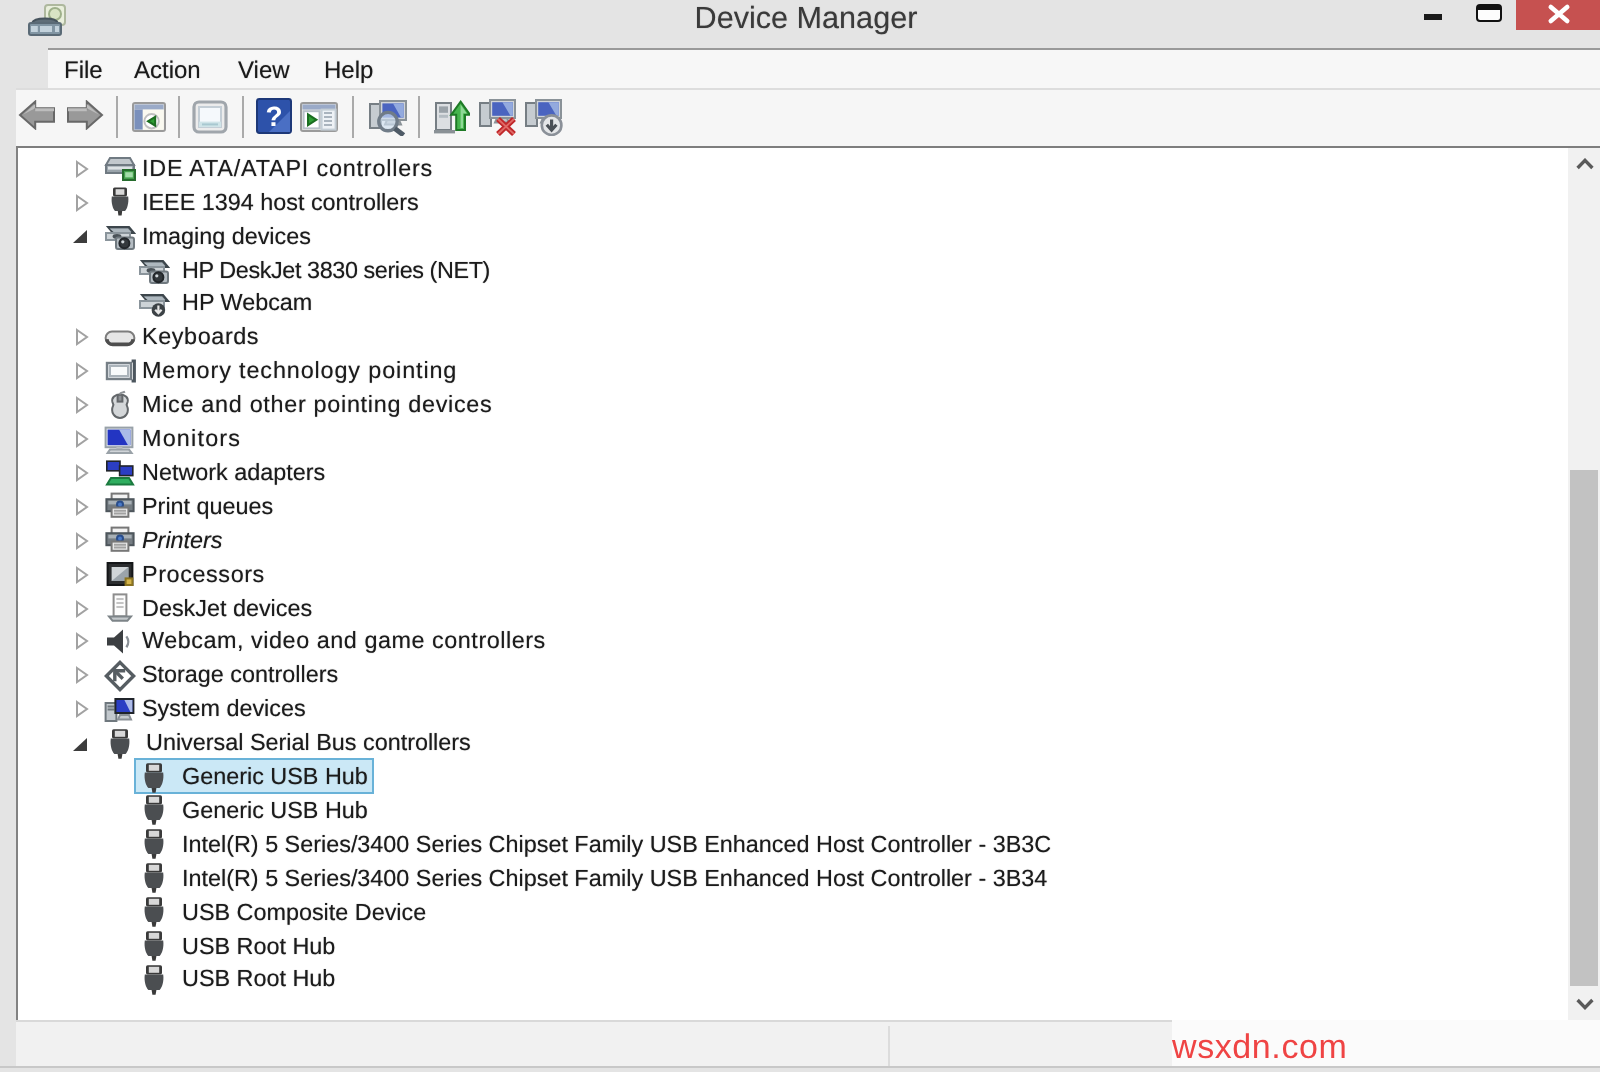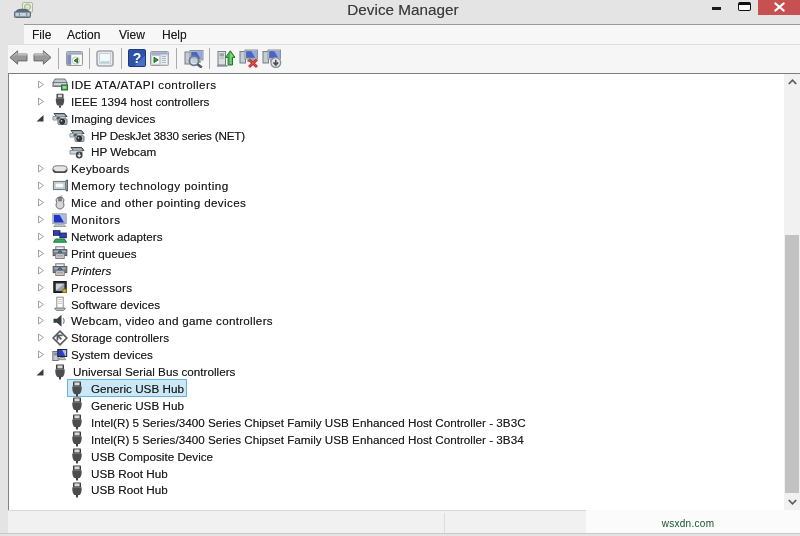--- a/index.html
+++ b/index.html
@@ -19,21 +19,21 @@
 #contentborder { position:absolute; left:8px; top:73px; width:792px; height:1px; background:#7e7e7e; }
 #content { position:absolute; left:8px; top:74px; width:792px; height:436px; background:#ffffff; border-left:1px solid #828282; }
 #scrollbar { position:absolute; left:784px; top:74px; width:16px; height:436px; background:#f1f1f1; }
 #thumb { position:absolute; left:1px; top:161px; width:14px; height:258px; background:#c2c2c2; }
 #tree { position:absolute; left:9px; top:74px; width:630px; height:436px; background:#fff; overflow:hidden; font-size:11.7px; color:#1b1b1b; }
 .row { position:absolute; height:17px; line-height:17px; white-space:nowrap; }
 .row svg.tw { position:absolute; }
 .label { position:absolute; top:0; text-shadow:0 0 0.5px rgba(30,30,30,0.55); }
 #statusbar { position:absolute; left:8px; top:510px; width:792px; height:23px; background:#f1f1f1; border-top:1px solid #d9d9d9; }
 #statusbar .ssep { position:absolute; top:2px; width:1px; height:20px; background:#dcdcdc; }
-#wmark { position:absolute; left:586px; top:510px; width:214px; height:23px; background:#fbfbfb; font-size:10px; color:#14532d; text-align:center; padding-right:10px; line-height:28px; letter-spacing:0.3px; }
+#wmark { position:absolute; left:586px; top:510px; width:214px; height:23px; background:#fbfbfb; font-size:17px; color:#ef4444; text-align:left; padding-right:10px; line-height:28px; letter-spacing:0.3px; }
 #bottomedge { position:absolute; left:0; top:533px; width:800px; height:3px; background:#e4e4e4; border-top:1px solid #c8c8c8; }
 </style>
 </head>
 <body>
 <div id="titlebar"></div>
 <div id="appicon">
 <svg width="19" height="18" viewBox="0 0 19 18">
 <rect x="8.5" y="0.5" width="10" height="10" rx="1.5" fill="#e9efdc" stroke="#aeb89e"></rect>
 <circle cx="13.5" cy="5" r="3" fill="#d8e4c4" stroke="#9eb08a"></circle>
 <path d="M2,9.5 C3,6.5 14,6.5 15,9.5 Z" fill="#5f6e79" stroke="#46535d"></path>
@@ -308,21 +308,21 @@
     </div>
 <div class="row" style="top:221.5px;">
       <svg class="tw" style="left:28px;top:4px;" width="8" height="9" viewBox="0 0 8 9">
         <path d="M1.5,1 L6.5,4.5 L1.5,8 Z" fill="#ffffff" stroke="#a2a2a2"></path>
       </svg>
       <svg class="tw" style="left:43px;top:0.5px;" width="16" height="16" viewBox="0 0 16 16">
 <rect x="4.8" y="1.2" width="6.4" height="11" fill="#fcfcfc" stroke="#8d8d8d"></rect>
 <path d="M6.2,3.5 h3.6 M6.2,5.5 h3.6 M6.2,7.5 h3.6" stroke="#c4c4c4" fill="none"></path>
 <path d="M2.5,12.2 h11 l-1.8,2.2 h-7.4 Z" fill="#c2c7ca" stroke="#7d8488"></path>
 </svg>
-      <span class="label" style="left:62px;">Software devices</span>
+      <span class="label" style="left:62px;">DeskJet devices</span>
     </div>
 <div class="row" style="top:238.4px;">
       <svg class="tw" style="left:28px;top:4px;" width="8" height="9" viewBox="0 0 8 9">
         <path d="M1.5,1 L6.5,4.5 L1.5,8 Z" fill="#ffffff" stroke="#a2a2a2"></path>
       </svg>
       <svg class="tw" style="left:43px;top:0.5px;" width="16" height="16" viewBox="0 0 16 16">
 <path d="M1.5,5.8 L5,5.8 L9.5,1.8 L9.5,13.8 L5,9.8 L1.5,9.8 Z" fill="#3c3f42"></path>
 <path d="M11.2,5.2 a4.5,4.5 0 0 1 0,5.4" stroke="#8a9096" stroke-width="1.2" fill="none"></path>
 </svg>
       <span class="label" style="left:62px;letter-spacing:0.27px;">Webcam, video and game controllers</span>

